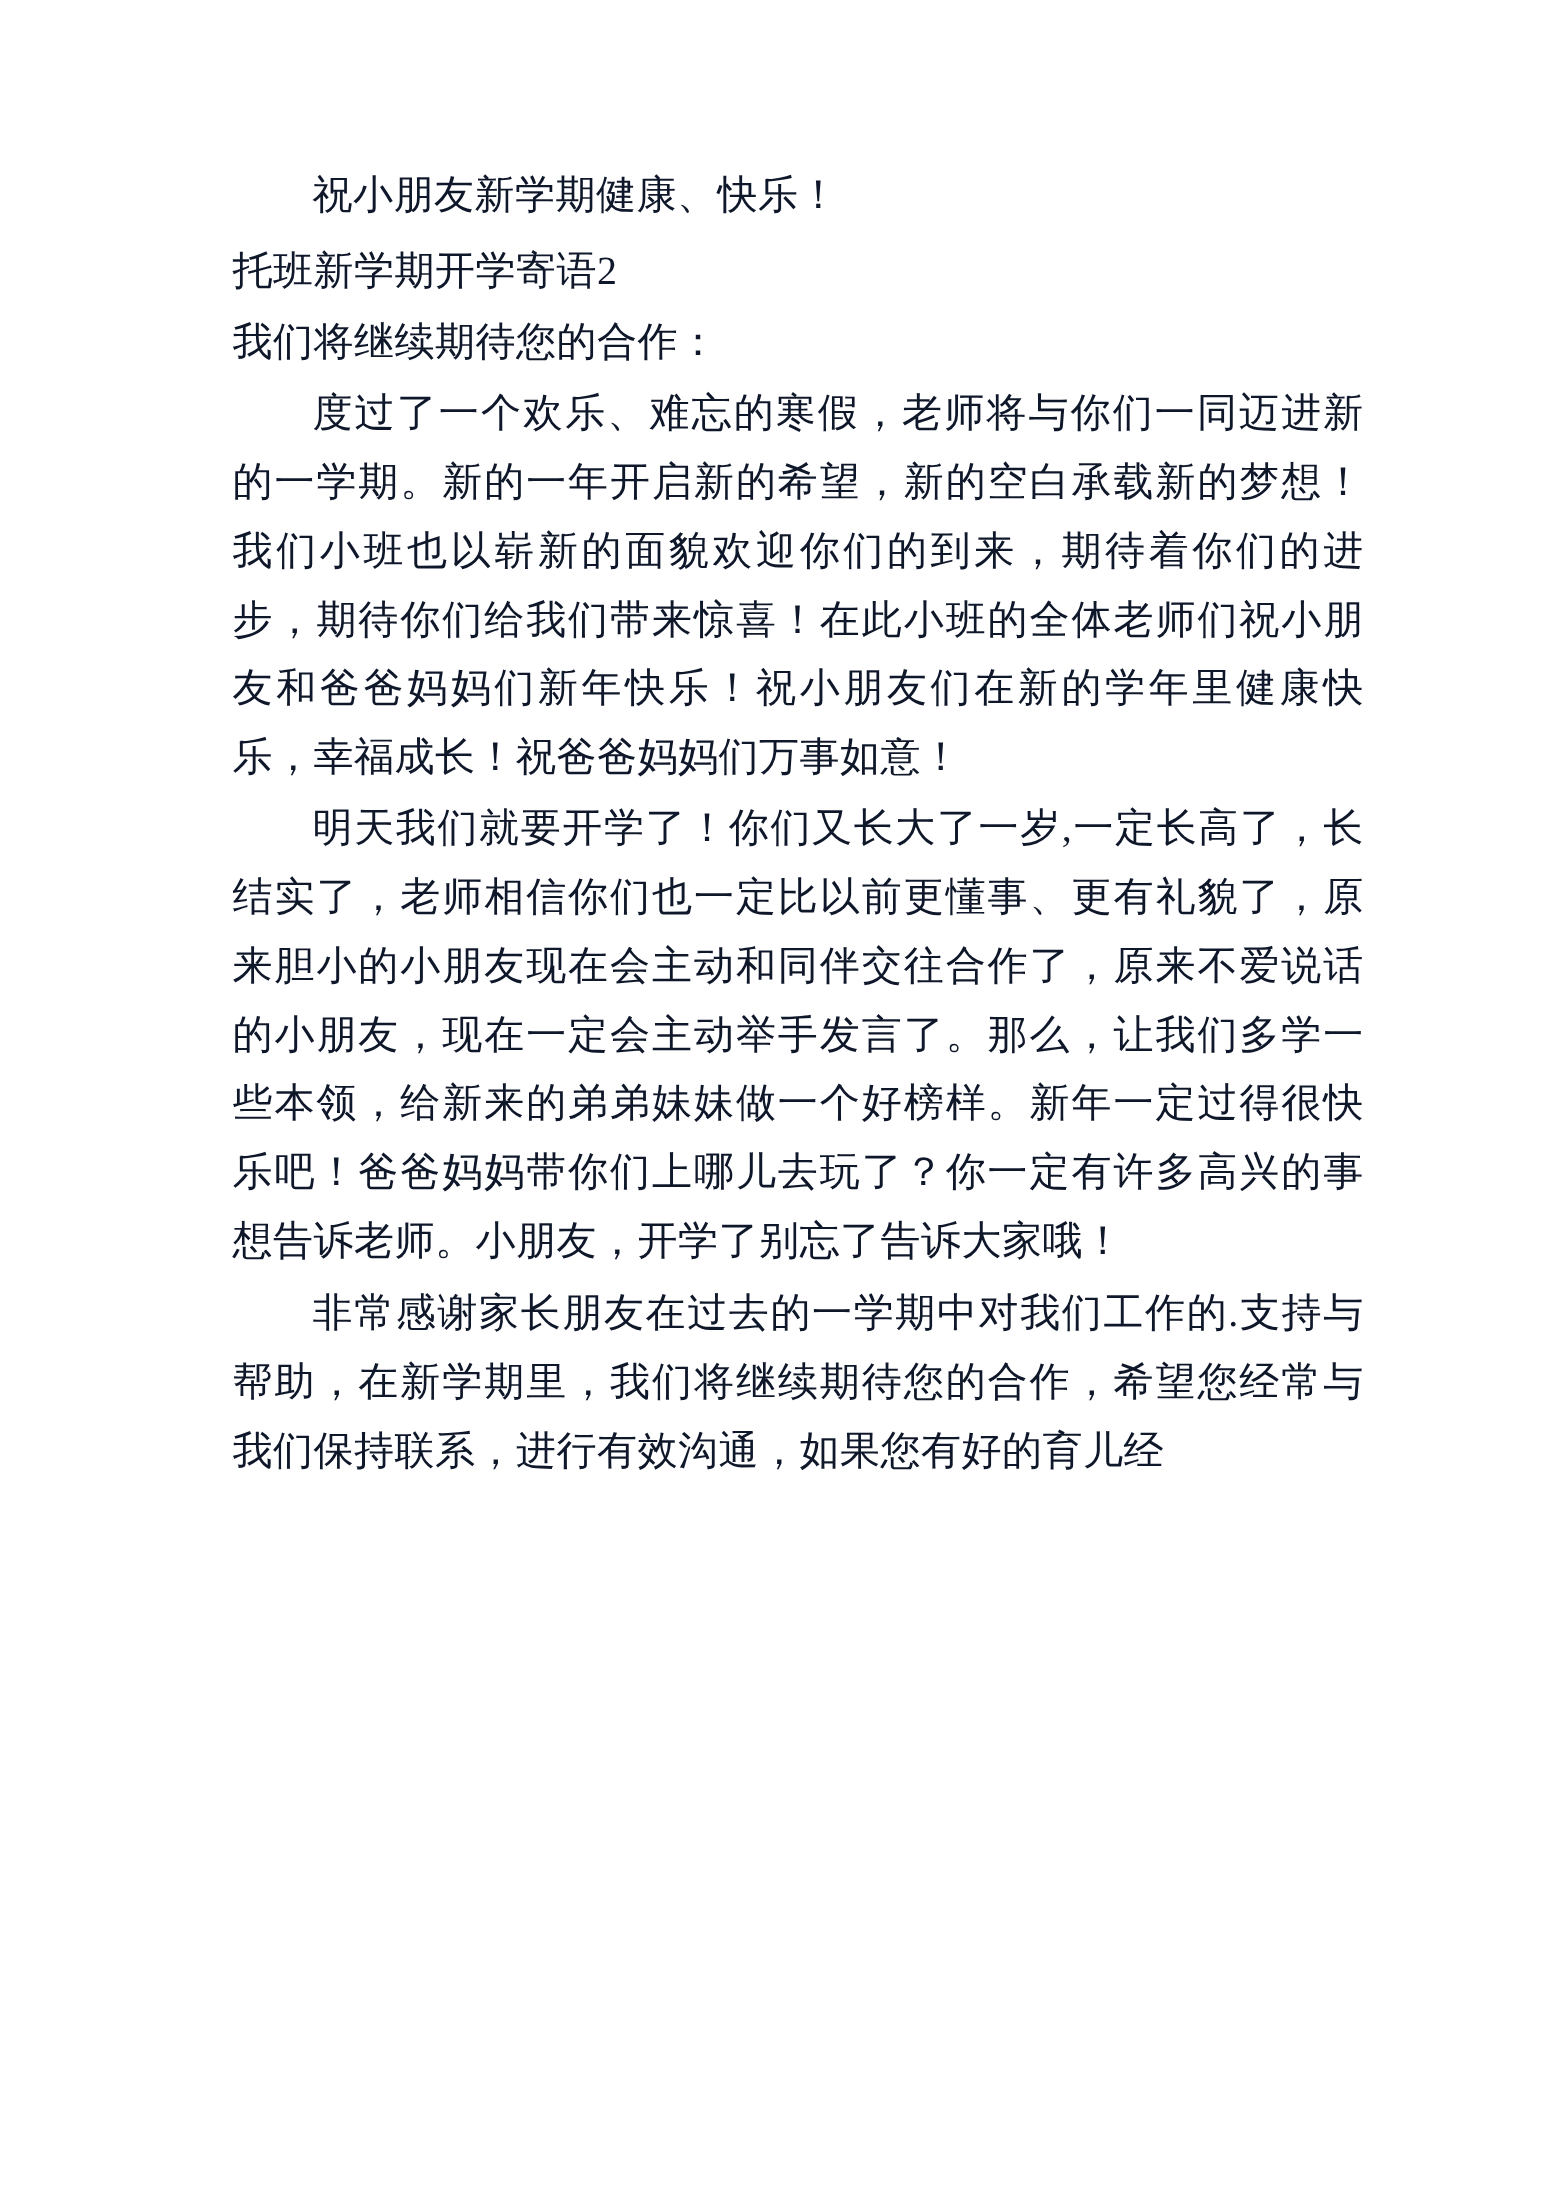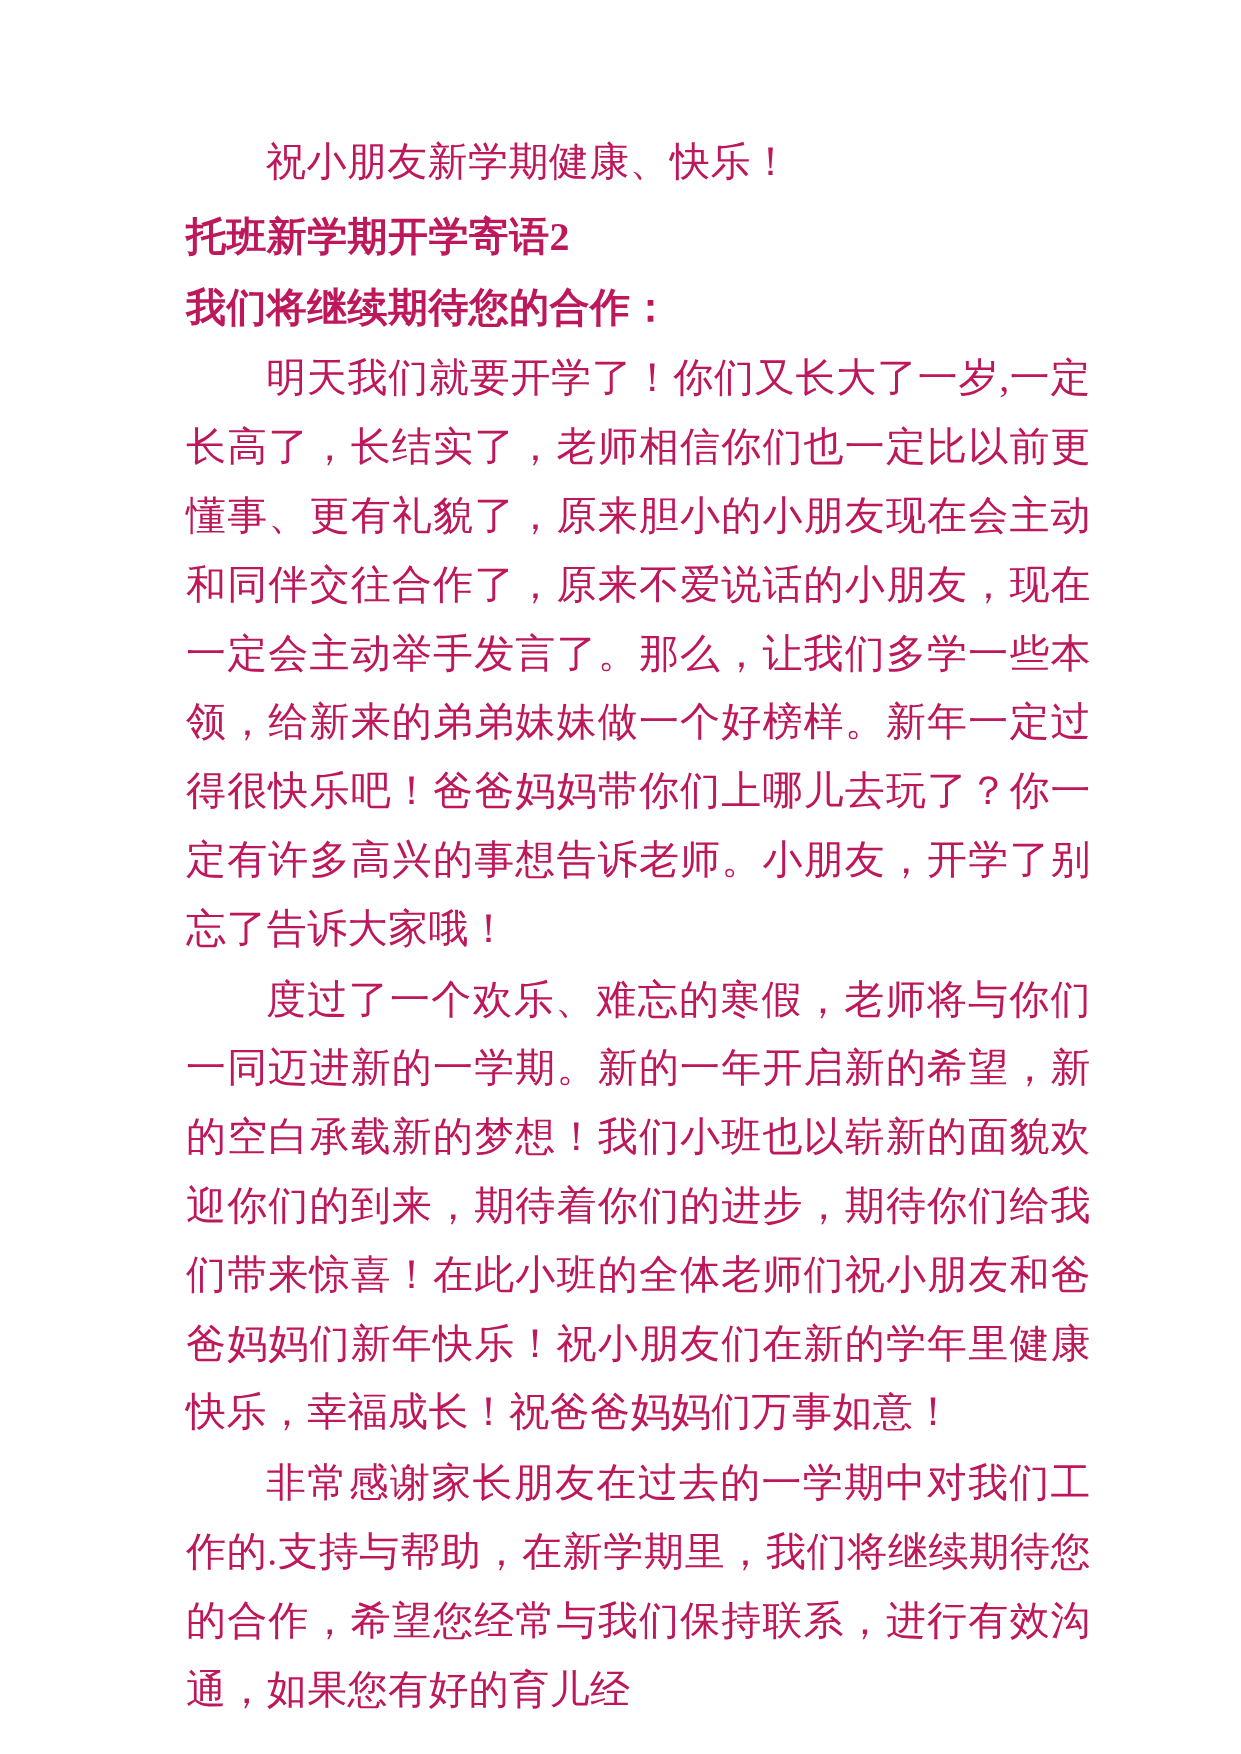--- a/index.html
+++ b/index.html
@@ -15,45 +15,44 @@
     overflow: hidden;
   }
   .page {
     box-sizing: border-box;
     width: 1241px;
     height: 1754px;
     padding: 128px 150px 60px 186px;
     background: #ffffff;
   }
   .doc {
-    font-size: 40px;
+    font-size: 32px;
     line-height: 1.72;
     text-align: justify;
     text-justify: inter-ideograph;
     letter-spacing: 0.4px;
-    color: #be185d;
+    color: #0f172a;
   }
   .p-indent {
     margin: 0 0 2px 0;
     text-indent: 2em;
   }
   .p-flush {
     margin: 0 0 2px 0;
     text-indent: 0;
-    font-weight: bold;
   }
   .p-gap {
     margin-top: 6px;
   }
 </style>
 </head>
 <body>
 
 <div class="page">
   <div class="doc">
     <p class="p-indent">祝小朋友新学期健康、快乐！</p>
     <p class="p-flush p-gap">托班新学期开学寄语2</p>
     <p class="p-flush">我们将继续期待您的合作：</p>
+    <p class="p-indent">度过了一个欢乐、难忘的寒假，老师将与你们一同迈进新的一学期。新的一年开启新的希望，新的空白承载新的梦想！我们小班也以崭新的面貌欢迎你们的到来，期待着你们的进步，期待你们给我们带来惊喜！在此小班的全体老师们祝小朋友和爸爸妈妈们新年快乐！祝小朋友们在新的学年里健康快乐，幸福成长！祝爸爸妈妈们万事如意！</p>
     <p class="p-indent">明天我们就要开学了！你们又长大了一岁,一定长高了，长结实了，老师相信你们也一定比以前更懂事、更有礼貌了，原来胆小的小朋友现在会主动和同伴交往合作了，原来不爱说话的小朋友，现在一定会主动举手发言了。那么，让我们多学一些本领，给新来的弟弟妹妹做一个好榜样。新年一定过得很快乐吧！爸爸妈妈带你们上哪儿去玩了？你一定有许多高兴的事想告诉老师。小朋友，开学了别忘了告诉大家哦！</p>
-    <p class="p-indent">度过了一个欢乐、难忘的寒假，老师将与你们一同迈进新的一学期。新的一年开启新的希望，新的空白承载新的梦想！我们小班也以崭新的面貌欢迎你们的到来，期待着你们的进步，期待你们给我们带来惊喜！在此小班的全体老师们祝小朋友和爸爸妈妈们新年快乐！祝小朋友们在新的学年里健康快乐，幸福成长！祝爸爸妈妈们万事如意！</p>
     <p class="p-indent">非常感谢家长朋友在过去的一学期中对我们工作的.支持与帮助，在新学期里，我们将继续期待您的合作，希望您经常与我们保持联系，进行有效沟通，如果您有好的育儿经</p>
   </div>
 </div>
 
 </body></html>

